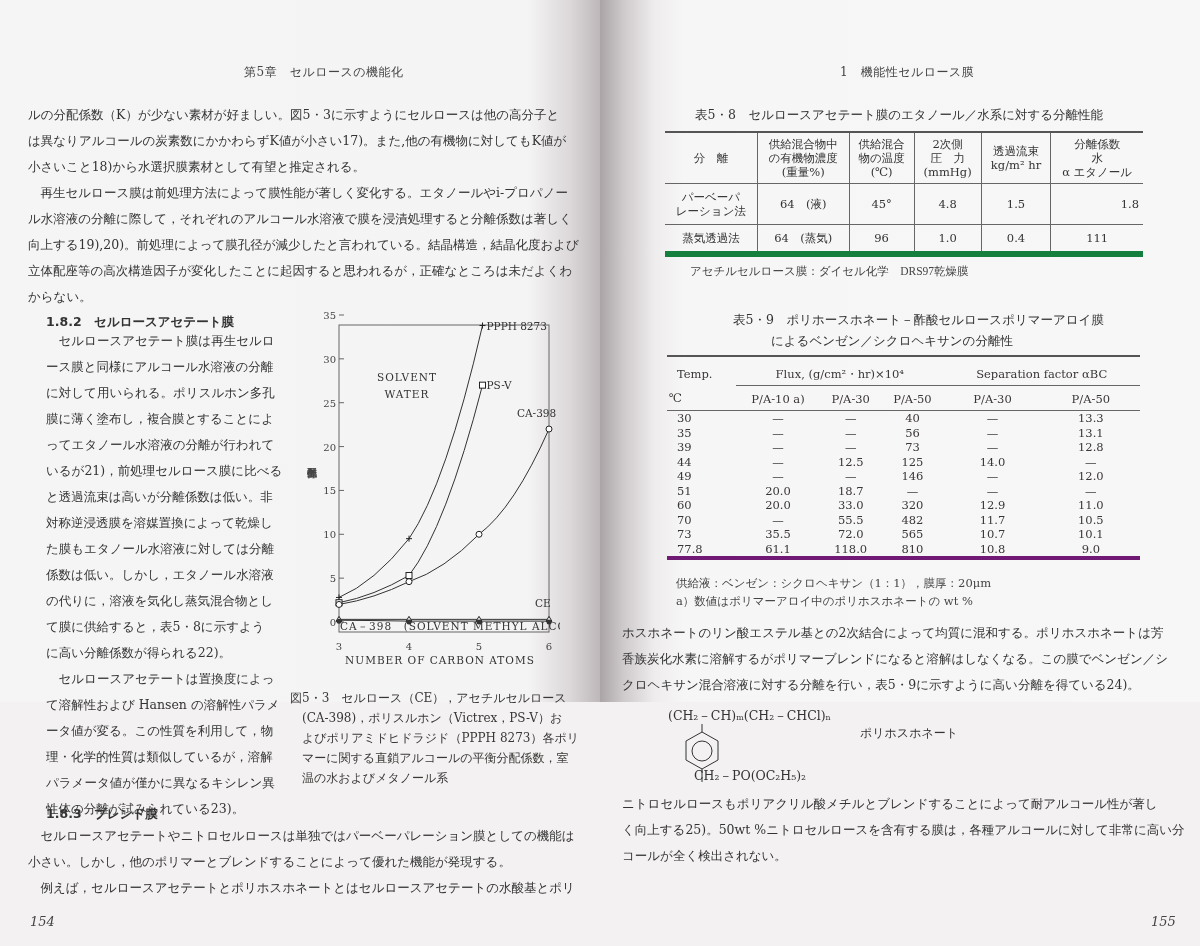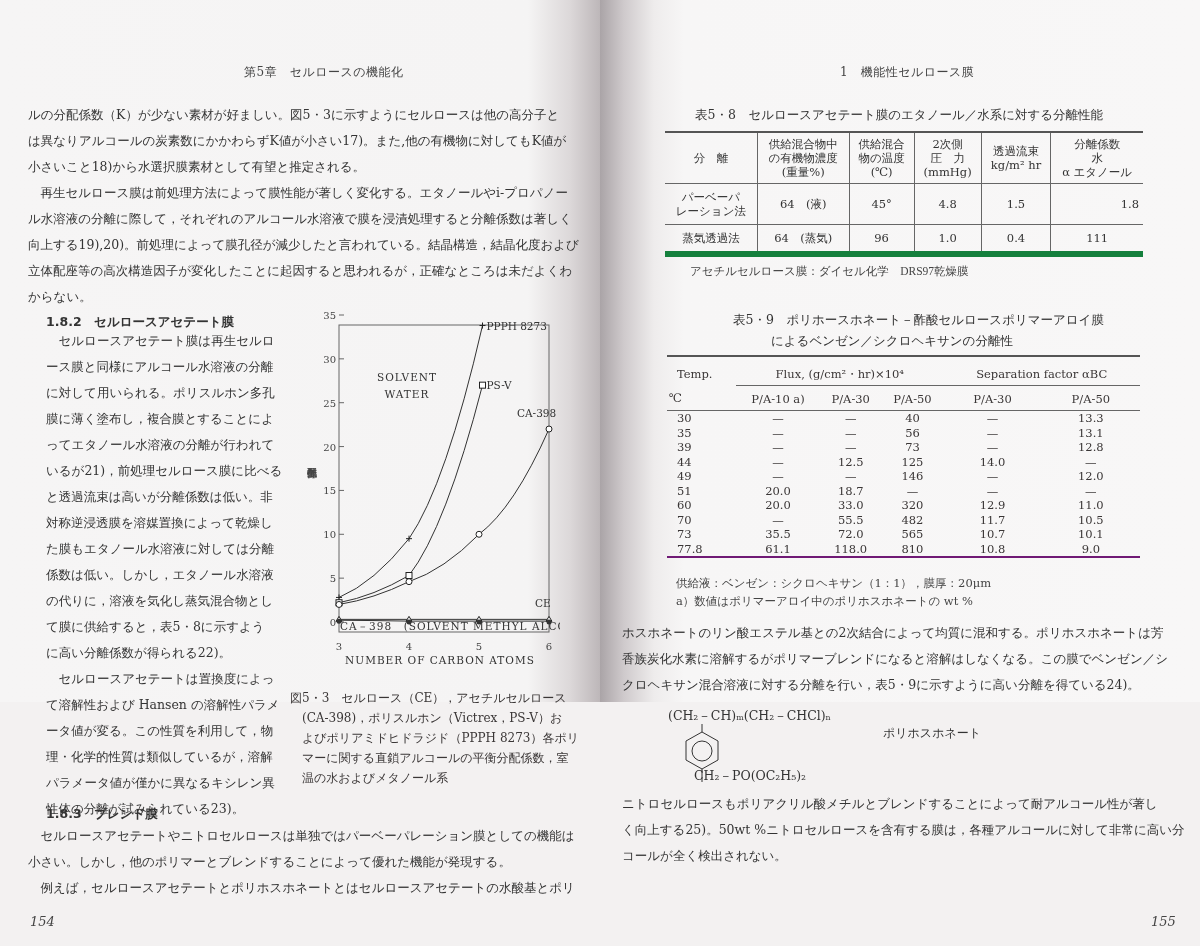--- a/index.html
+++ b/index.html
@@ -22,21 +22,21 @@
   .t58 th:first-child,.t58 td:first-child{border-left:none;}
   .t58 thead tr{border-top:2px solid #555;border-bottom:1px solid #666;}
   .t58 tbody tr{border-bottom:1px solid #666;}
   .t58 tbody tr:last-child{border-bottom:6px solid #15803d;}
   .tcap{position:absolute;font-size:12.5px;color:#333;white-space:nowrap;}
   .note{position:absolute;font-size:11.5px;color:#444;white-space:nowrap;line-height:18px;}
   .t59{position:absolute;left:667px;top:355px;width:473px;font-size:11.5px;color:#3a3636;}
   .t59 td,.t59 th{font-weight:normal;padding:0 2px;line-height:14.5px;text-align:center;}
   .t59 td:first-child,.t59 th:first-child{text-align:left;padding-left:10px;}
   .t59 .top{border-top:2px solid #555;}
-  .t59 .bot{border-bottom:2px solid #701a75;}
+  .t59 .bot{border-bottom:4px solid #701a75;}
   .t59 .ul{border-bottom:1px solid #666;}
   .formula{position:absolute;font-size:12.5px;color:#333;white-space:nowrap;}
 </style>
 </head>
 <body>
 
 <div class="page left">
   <div class="running" style="left:244px;">第5章　セルロースの機能化</div>
 
   <div class="para" style="left:28px;top:102px;">
@@ -312,21 +312,21 @@
 </div>
 
 <div class="formula" style="left:668px;top:708px;">(CH₂－CH)ₘ(CH₂－CHCl)ₙ</div>
 <svg style="position:absolute;left:680px;top:724px;" width="50" height="60">
   <line x1="22" y1="0" x2="22" y2="8" stroke="#333"></line>
   <polygon points="22,8 38,17 38,36 22,45 6,36 6,17" fill="none" stroke="#333"></polygon>
   <circle cx="22" cy="27" r="10" fill="none" stroke="#333"></circle>
   <line x1="22" y1="45" x2="22" y2="58" stroke="#333"></line>
 </svg>
 <div class="formula" style="left:694px;top:768px;">CH₂－PO(OC₂H₅)₂</div>
-<div class="formula" style="left:860px;top:725px;font-size:12px;margin-left:23px;">ポリホスホネート</div>
+<div class="formula" style="left:860px;top:725px;font-size:12px;">ポリホスホネート</div>
 
 <div class="para" style="left:622px;top:791px;">
   <span>ニトロセルロースもポリアクリル酸メチルとブレンドすることによって耐アルコール性が著し</span>
   <span>く向上する25)。50wt %ニトロセルロースを含有する膜は，各種アルコールに対して非常に高い分</span>
   <span>コールが全く検出されない。</span>
 </div>
 
 <div class="pnum" style="left:1151px;top:914px;">155</div>
 
 </body></html>

